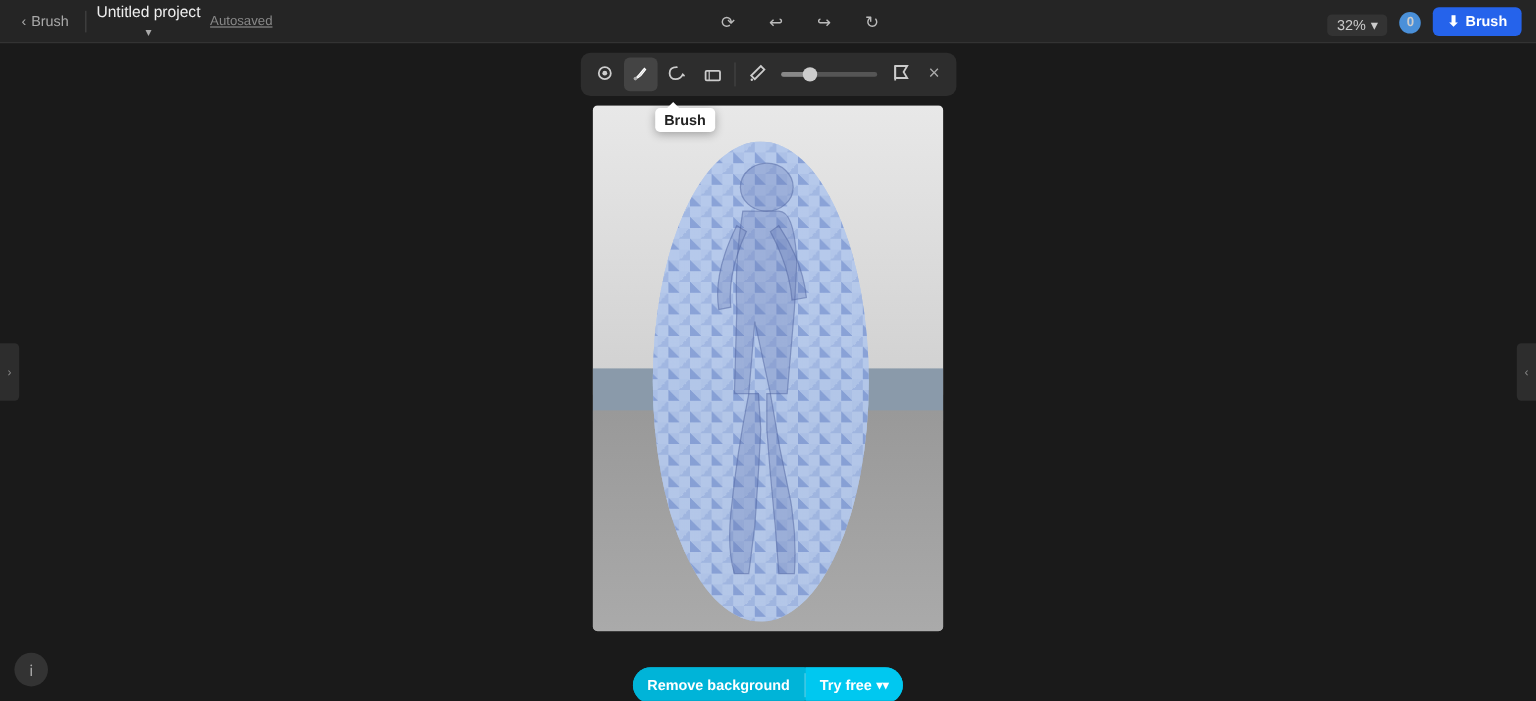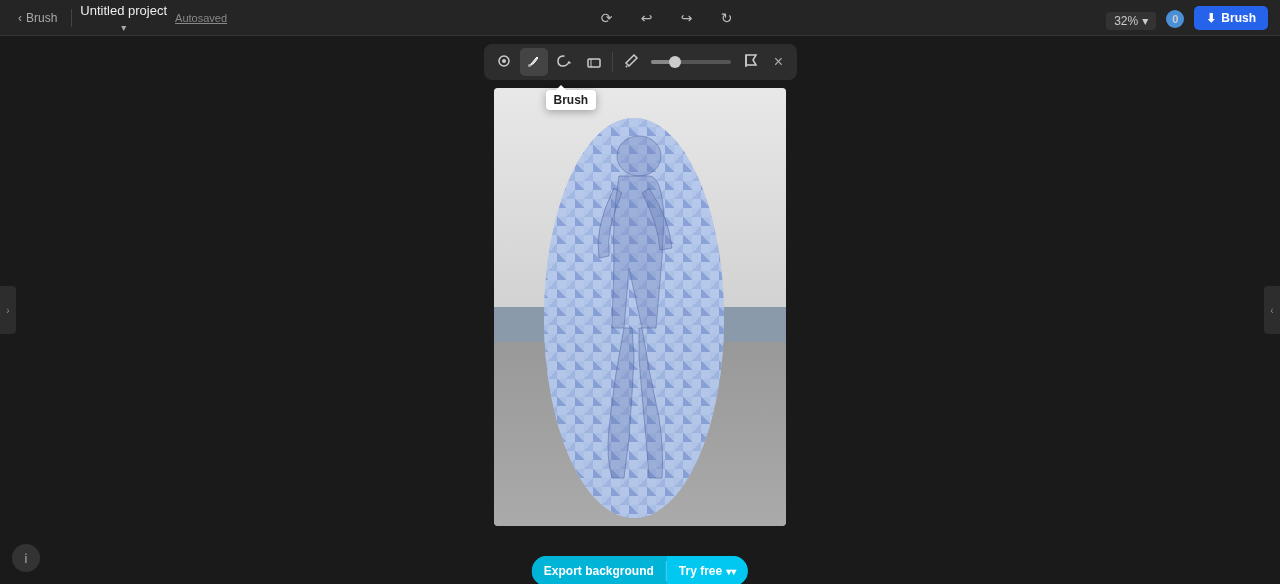--- a/index.html
+++ b/index.html
@@ -547,21 +547,21 @@
 
         <path d="M130 240 Q120 290 115 340 Q112 370 118 390 L130 390 L135 350 Q138 310 140 270 L138 240 Z" fill="rgba(100,120,180,0.3)" stroke="rgba(80,100,160,0.5)" stroke-width="1"></path>
 
         <path d="M148 240 Q155 285 165 330 Q170 360 168 390 L155 390 L152 350 Q148 310 145 270 L145 240 Z" fill="rgba(100,120,180,0.3)" stroke="rgba(80,100,160,0.5)" stroke-width="1"></path>
       </svg>
     </div>
 
     <div style="position:relative; margin-top: 10px;">
       <div class="remove-bg-bar">
         <div class="remove-bg-main">
-          <span>Export background</span>
+          <span>Remove background</span>
         </div>
         <div class="separator"></div>
         <div class="remove-bg-try">
           <span>Try free</span>
           <span style="font-size:10px;">▾▾</span>
         </div>
       </div>
     </div>
 
   </div>

